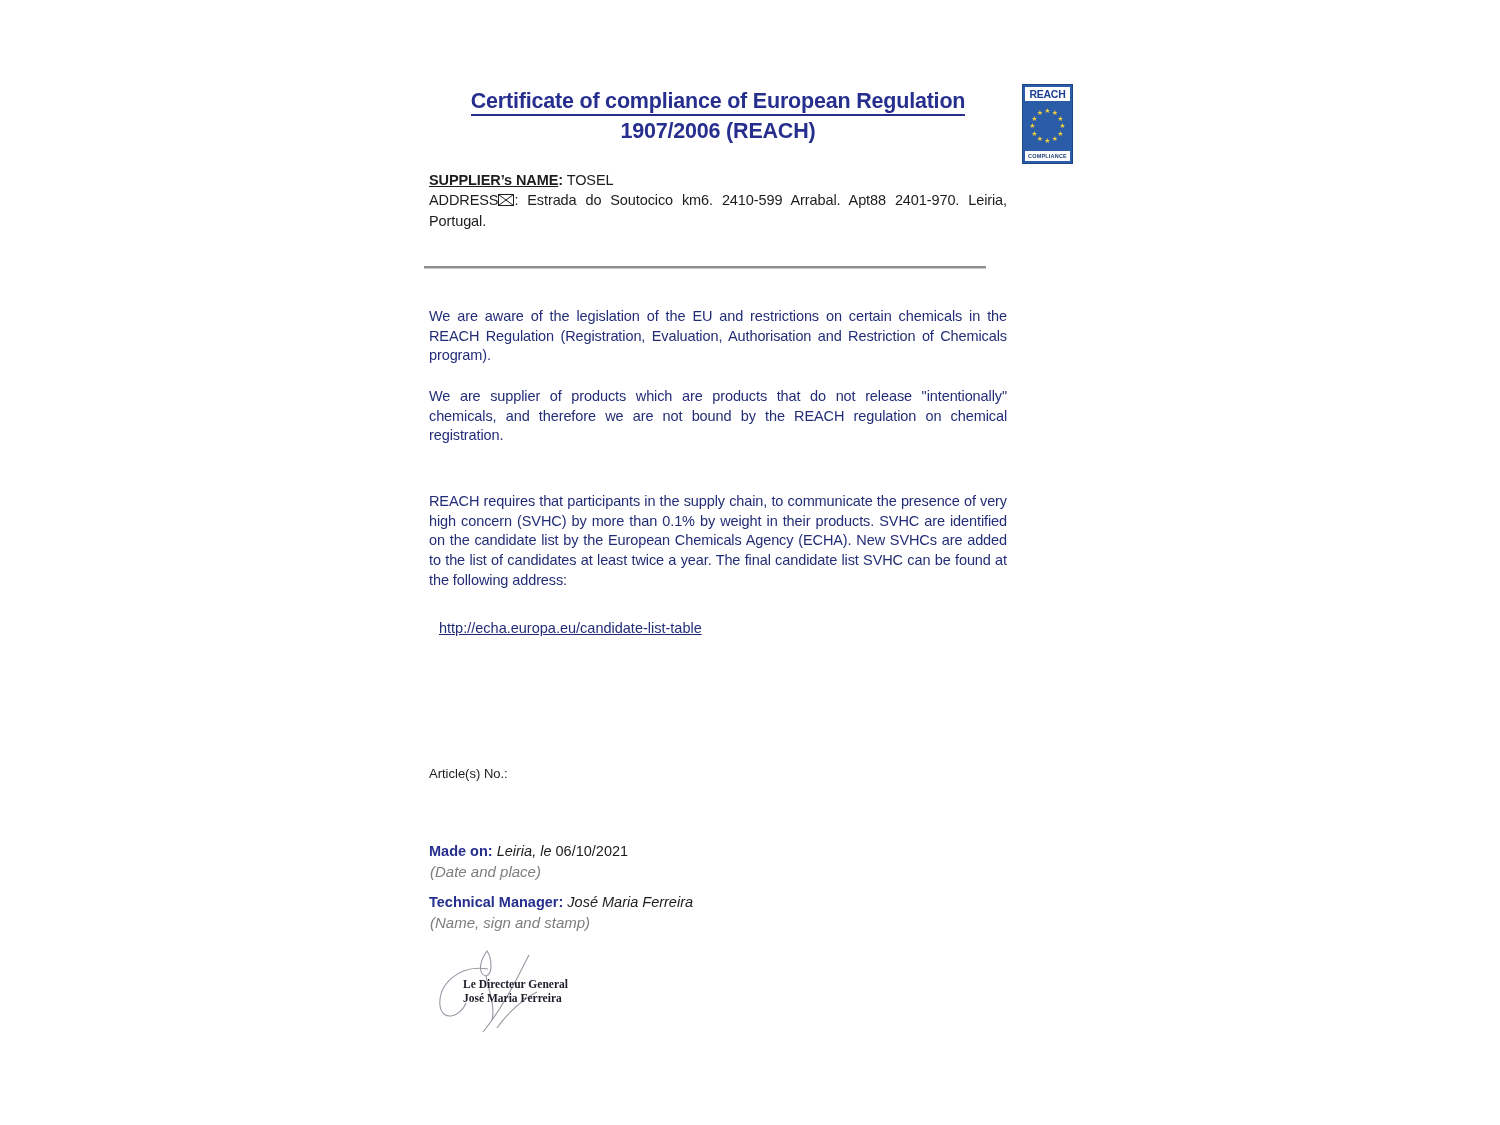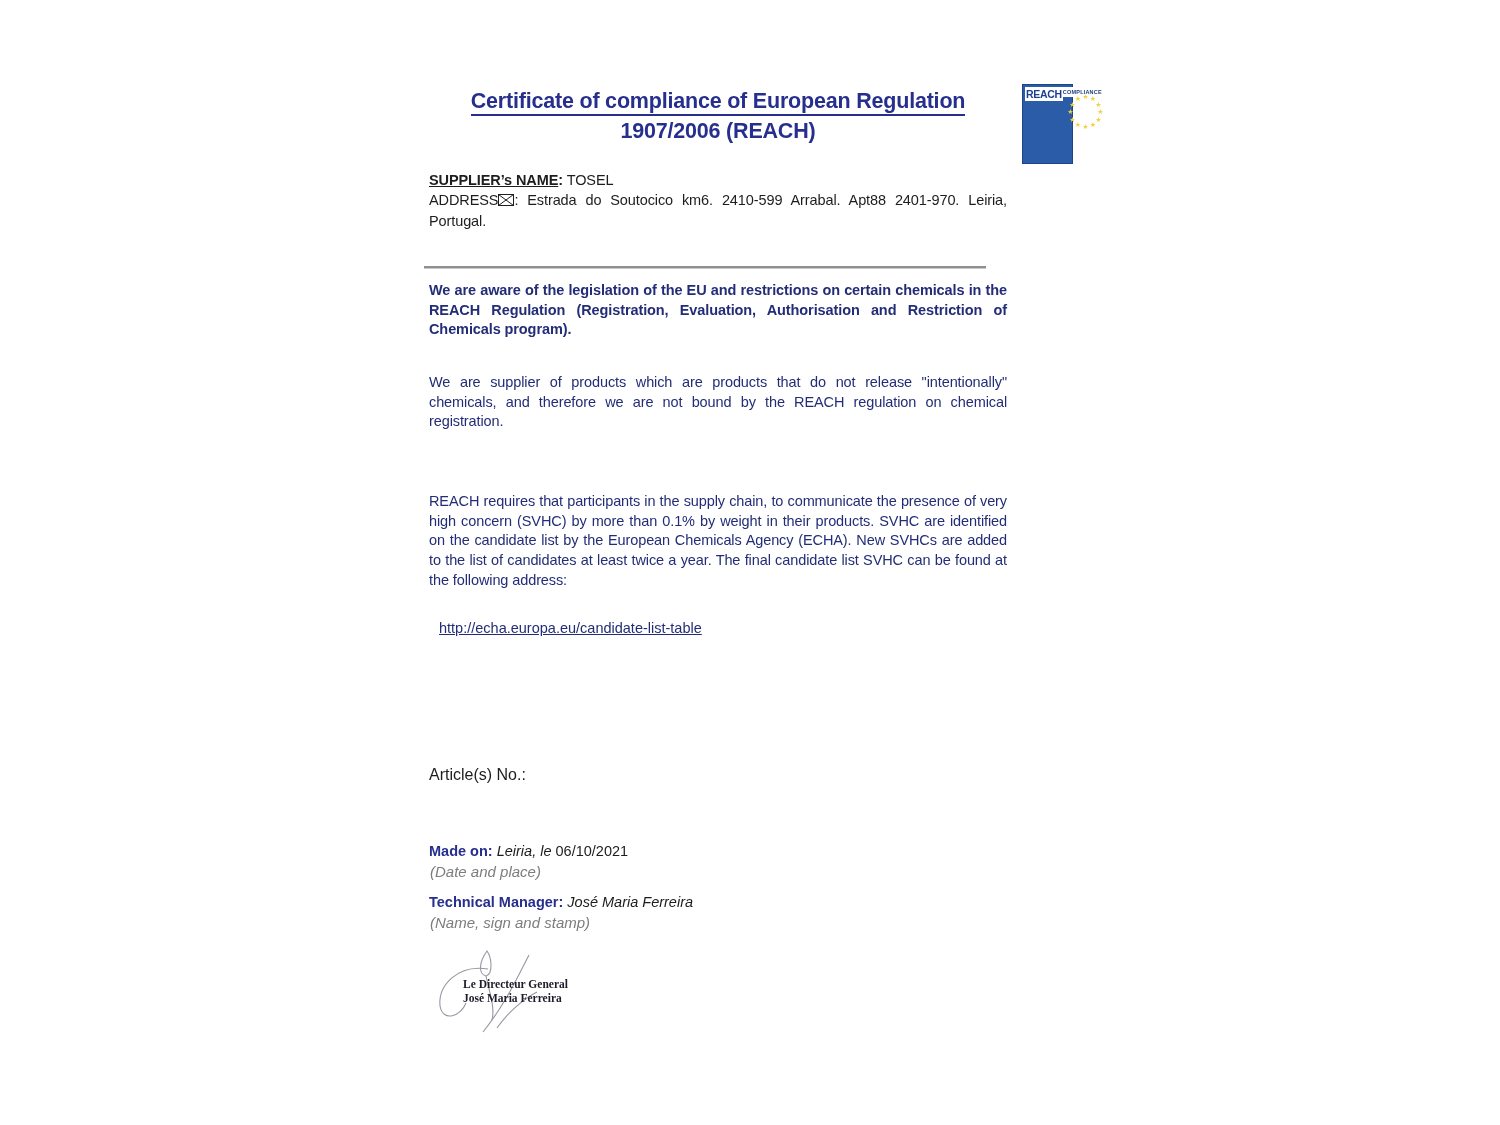--- a/index.html
+++ b/index.html
@@ -11,21 +11,21 @@
   .col { position:absolute; left:429px; width:578px; }
 
   
   .doc-title { top:86px; text-align:center; color:var(--title-navy); font-weight:bold;
                font-size:21.5px; line-height:30px; letter-spacing:-0.2px; }
   .doc-title .u { border-bottom:2px solid var(--title-navy); padding-bottom:1px; }
 
   
   .reach-logo { position:absolute; left:1022px; top:84px; width:51px; height:80px;
                 background:var(--logo-blue); border:1px solid #1c4587; padding:2px;
-                display:flex; flex-direction:row; }
+                display:flex; flex-direction:column; }
   .reach-logo .lg-head { background:#fff; border:1px solid #fff; height:14px; display:flex;
                 align-items:center; justify-content:center; color:#1d3f8f; font-weight:bold;
                 font-size:10.5px; letter-spacing:-0.3px; }
   .reach-logo .lg-stars { position:relative; flex:1; }
   .reach-logo .lg-foot { background:#fff; height:10px; display:flex; align-items:center;
                 justify-content:center; color:#23407c; font-weight:bold; font-size:5.5px;
                 letter-spacing:0.2px; }
   .star { position:absolute; transform:translate(-50%,-50%); color:var(--star-yellow);
           font-size:7px; line-height:7px; font-family:"DejaVu Sans", sans-serif; }
 
@@ -36,25 +36,25 @@
   .supplier .lbl-b { font-weight:bold; }
   .mini-icon { display:inline-block; vertical-align:-1px; }
   .glyph-icon { font-family:"DejaVu Sans", sans-serif; font-size:14px; }
 
   .rule { position:absolute; left:424px; top:266px; width:562px; height:3px;
           background:var(--rule-gray); border-bottom:1px solid #c9c9c9; }
 
   
   .para { position:absolute; left:429px; width:578px; font-size:14.5px; line-height:19.7px;
           color:var(--body-navy); text-align:justify; letter-spacing:-0.1px; }
-  .p1 { top:281px;font-weight:bold; } .p2 { top:373px; } .p3 { top:492px; } .p4 { top:677px; }
+  .p1 { top:307px; } .p2 { top:387px; } .p3 { top:492px; } .p4 { top:677px; }
   .link-line { position:absolute; left:439px; width:578px; top:620px; text-align:left;
                font-size:14.5px; }
   .link-line a { color:var(--body-navy); text-decoration:underline; }
-  .articles { position:absolute; left:429px; top:766px; font-size:16px;
+  .articles { position:absolute; left:429px; top:766px; font-size:13px;
               color:var(--text-black); }
 
   
   .signoff-line { position:absolute; left:429px; font-size:14.5px; color:var(--text-black); }
   .made-on { top:843px; }
   .manager { top:894px; }
   .signoff-line .lbl { font-weight:bold; color:var(--title-navy); }
   .signoff-line .ital { font-style:italic;margin-top:44px; }
   .note { position:absolute; left:430px; font-size:15px; font-style:italic;
           color:var(--note-gray); }

